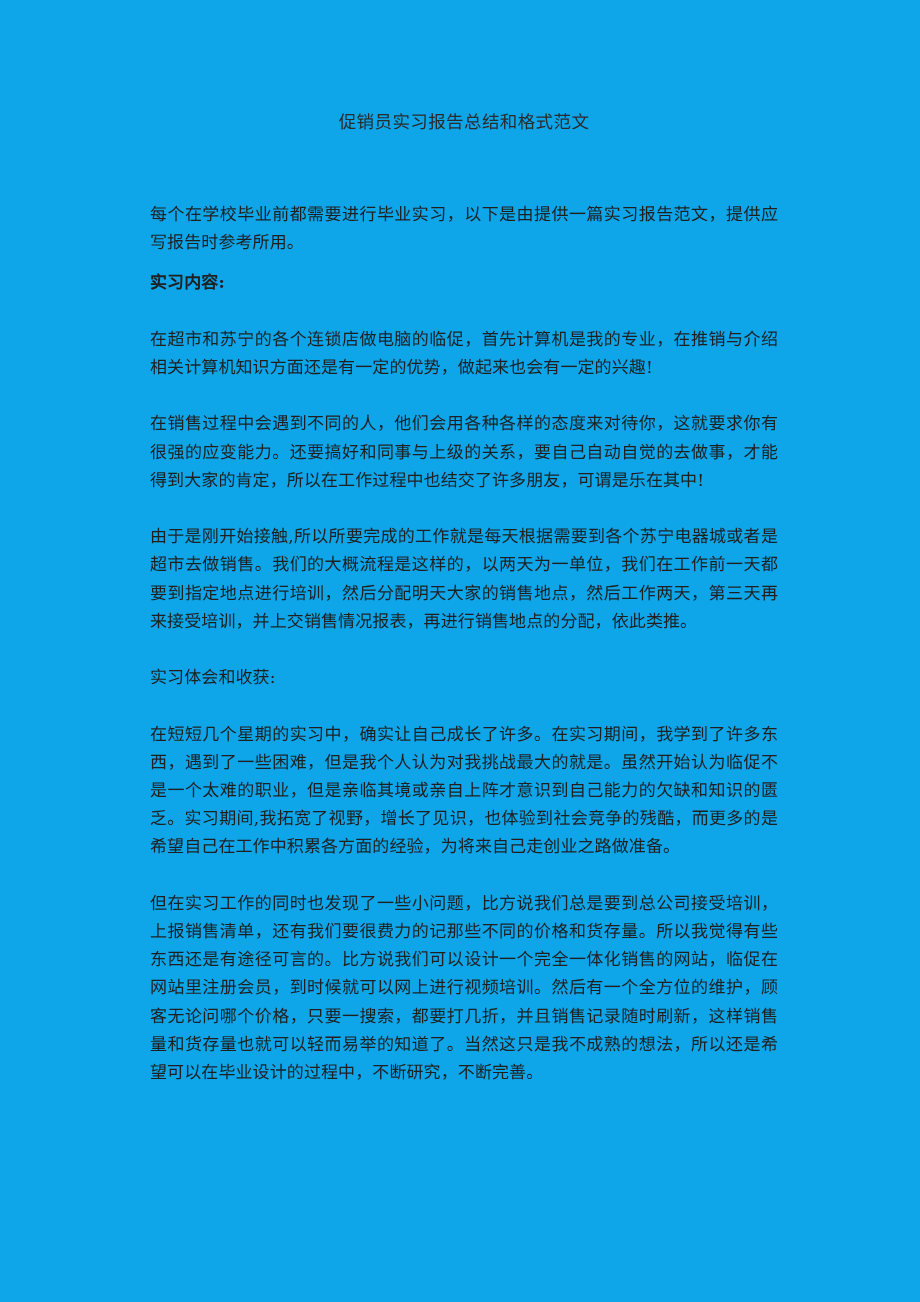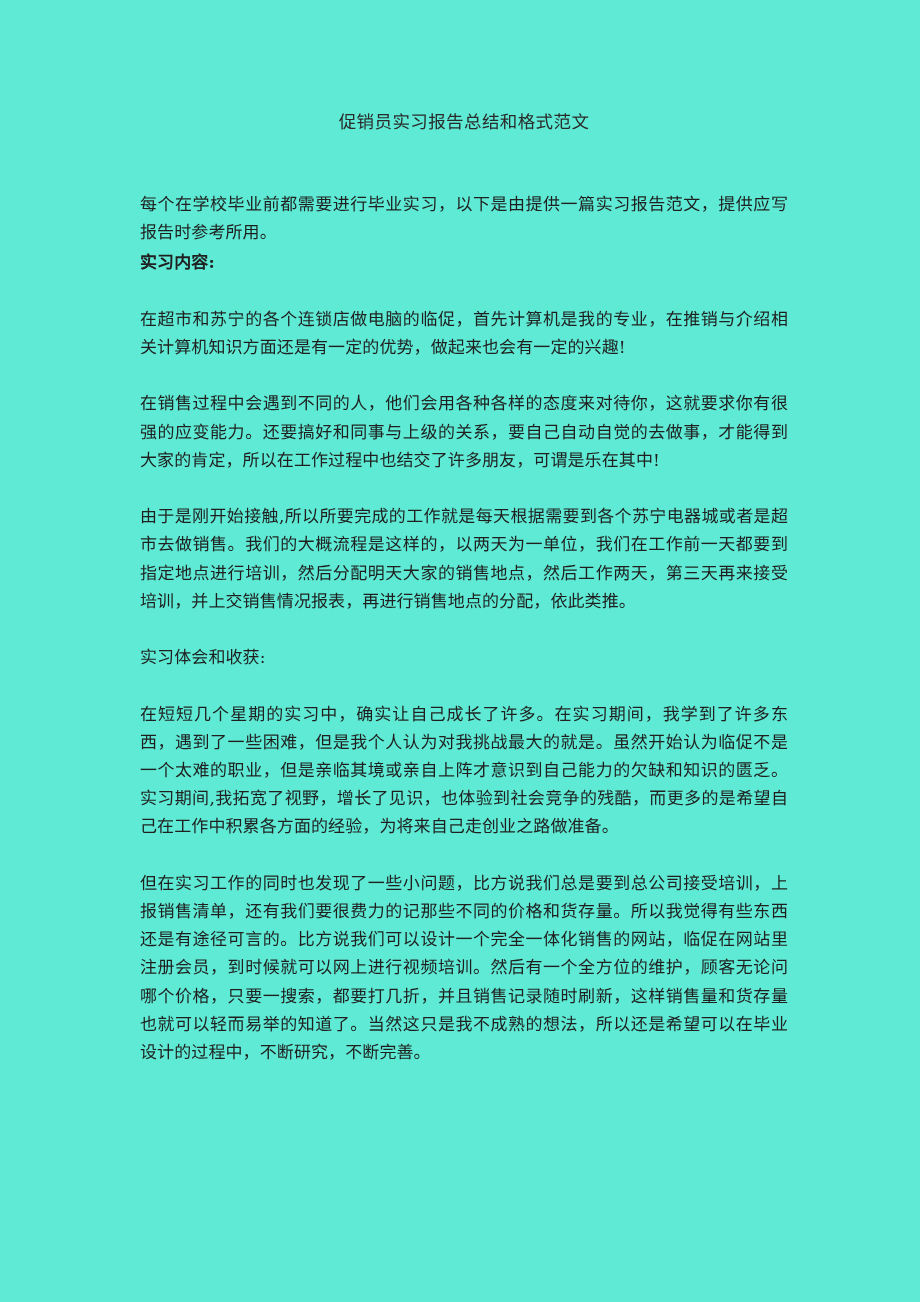--- a/index.html
+++ b/index.html
@@ -14,21 +14,21 @@
     overflow: hidden;
     font-family: "DejaVu Serif", "Liberation Serif", serif;
     color: #1a1a1a;
     -webkit-font-smoothing: antialiased;
   }
 
   .page {
     position: relative;
     width: 920px;
     height: 1302px;
-    background: #5eead4;
+    background: #0ea5e9;
     box-sizing: border-box;
   }
 
   .doc-body {
     position: absolute;
     left: 138px;
     top: 0;
     width: 652px;
   }
 
@@ -45,21 +45,21 @@
 
   .title-spacer {
     height: 52px;
   }
 
   .para {
     font-size: 17px;
     line-height: 28.2px;
     text-align: justify;
     text-justify: inter-ideograph;
-    margin: 2px;
+    margin: 12px;
     color: #1f1f1f;
     letter-spacing: 0.1px;
     word-break: break-all;
   }
 
   
   .para + .para {
     margin-top: 28.2px;
   }
 

